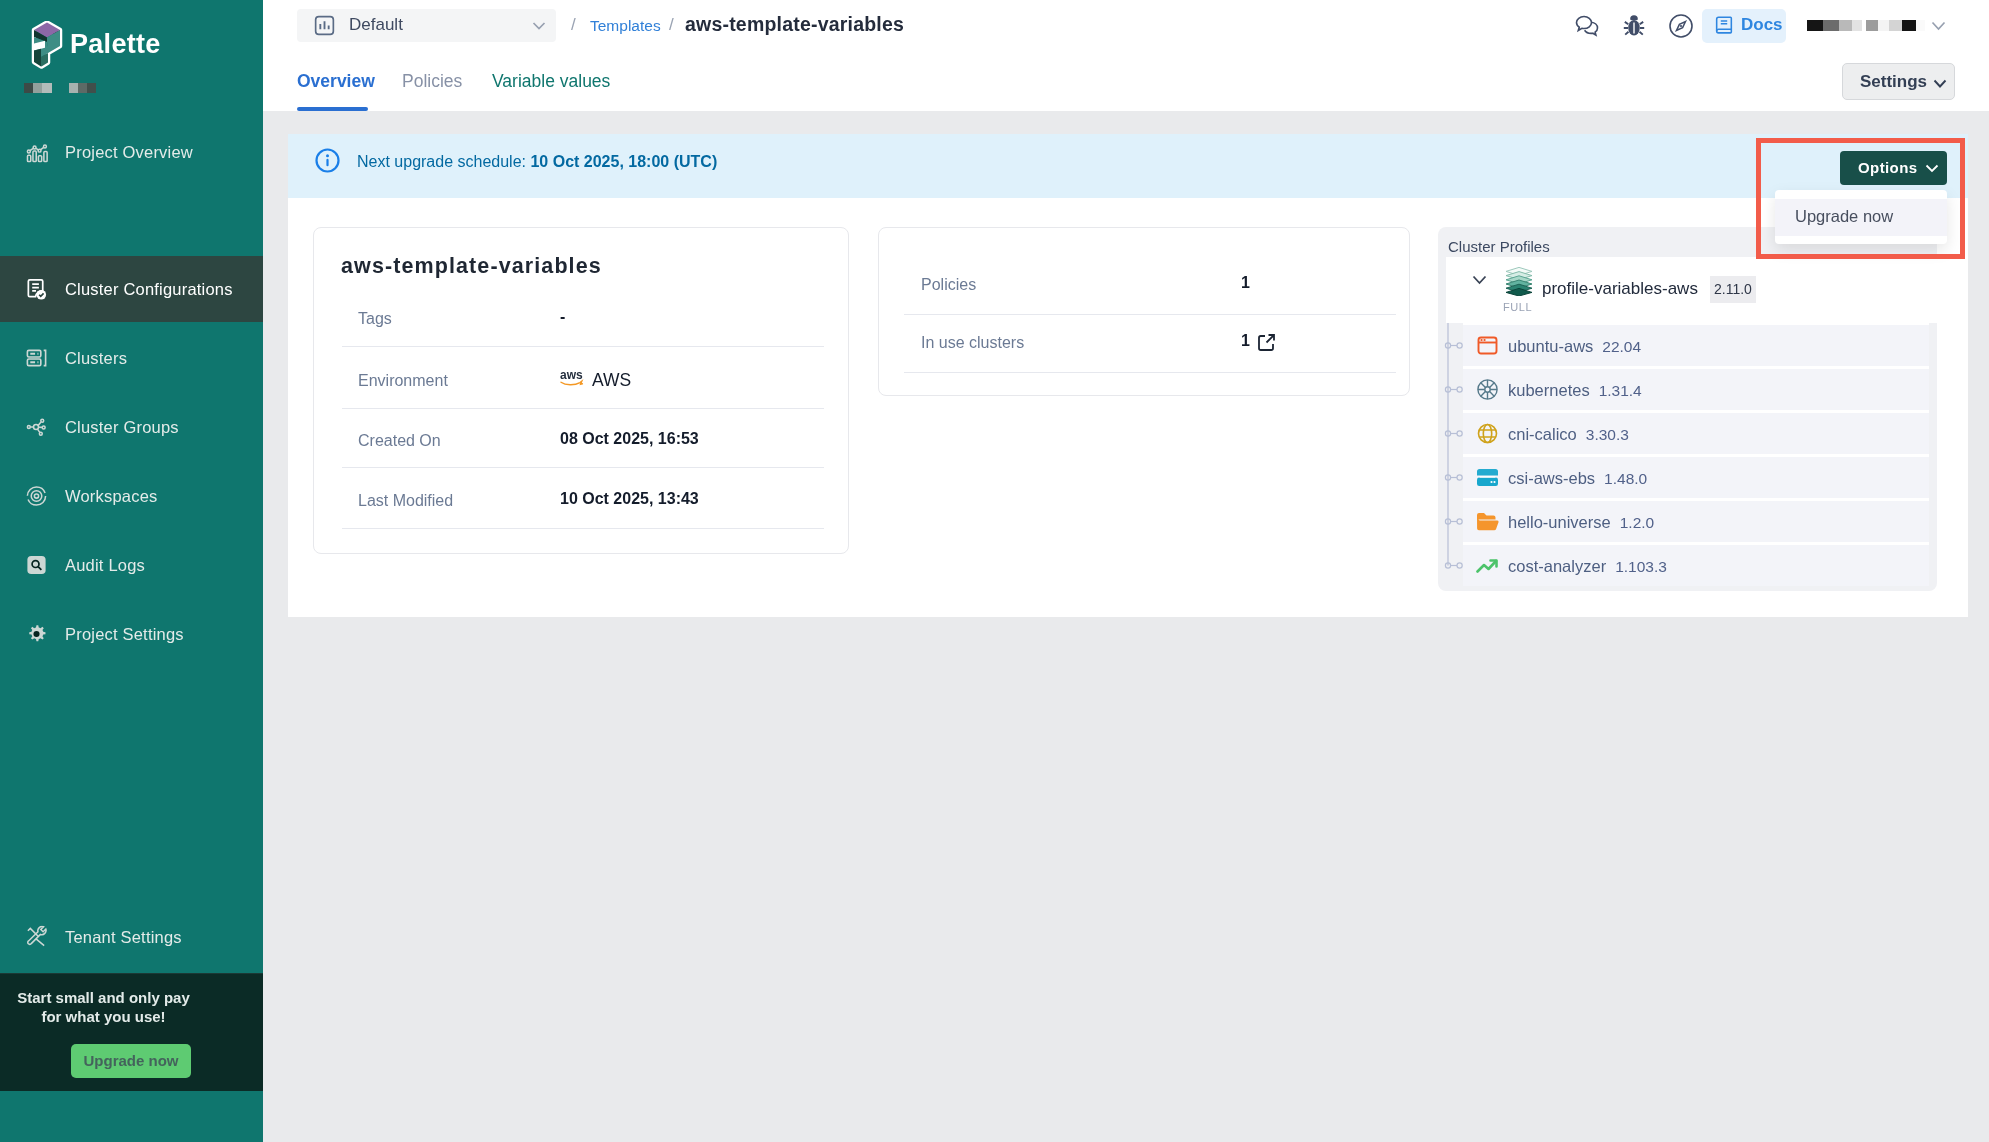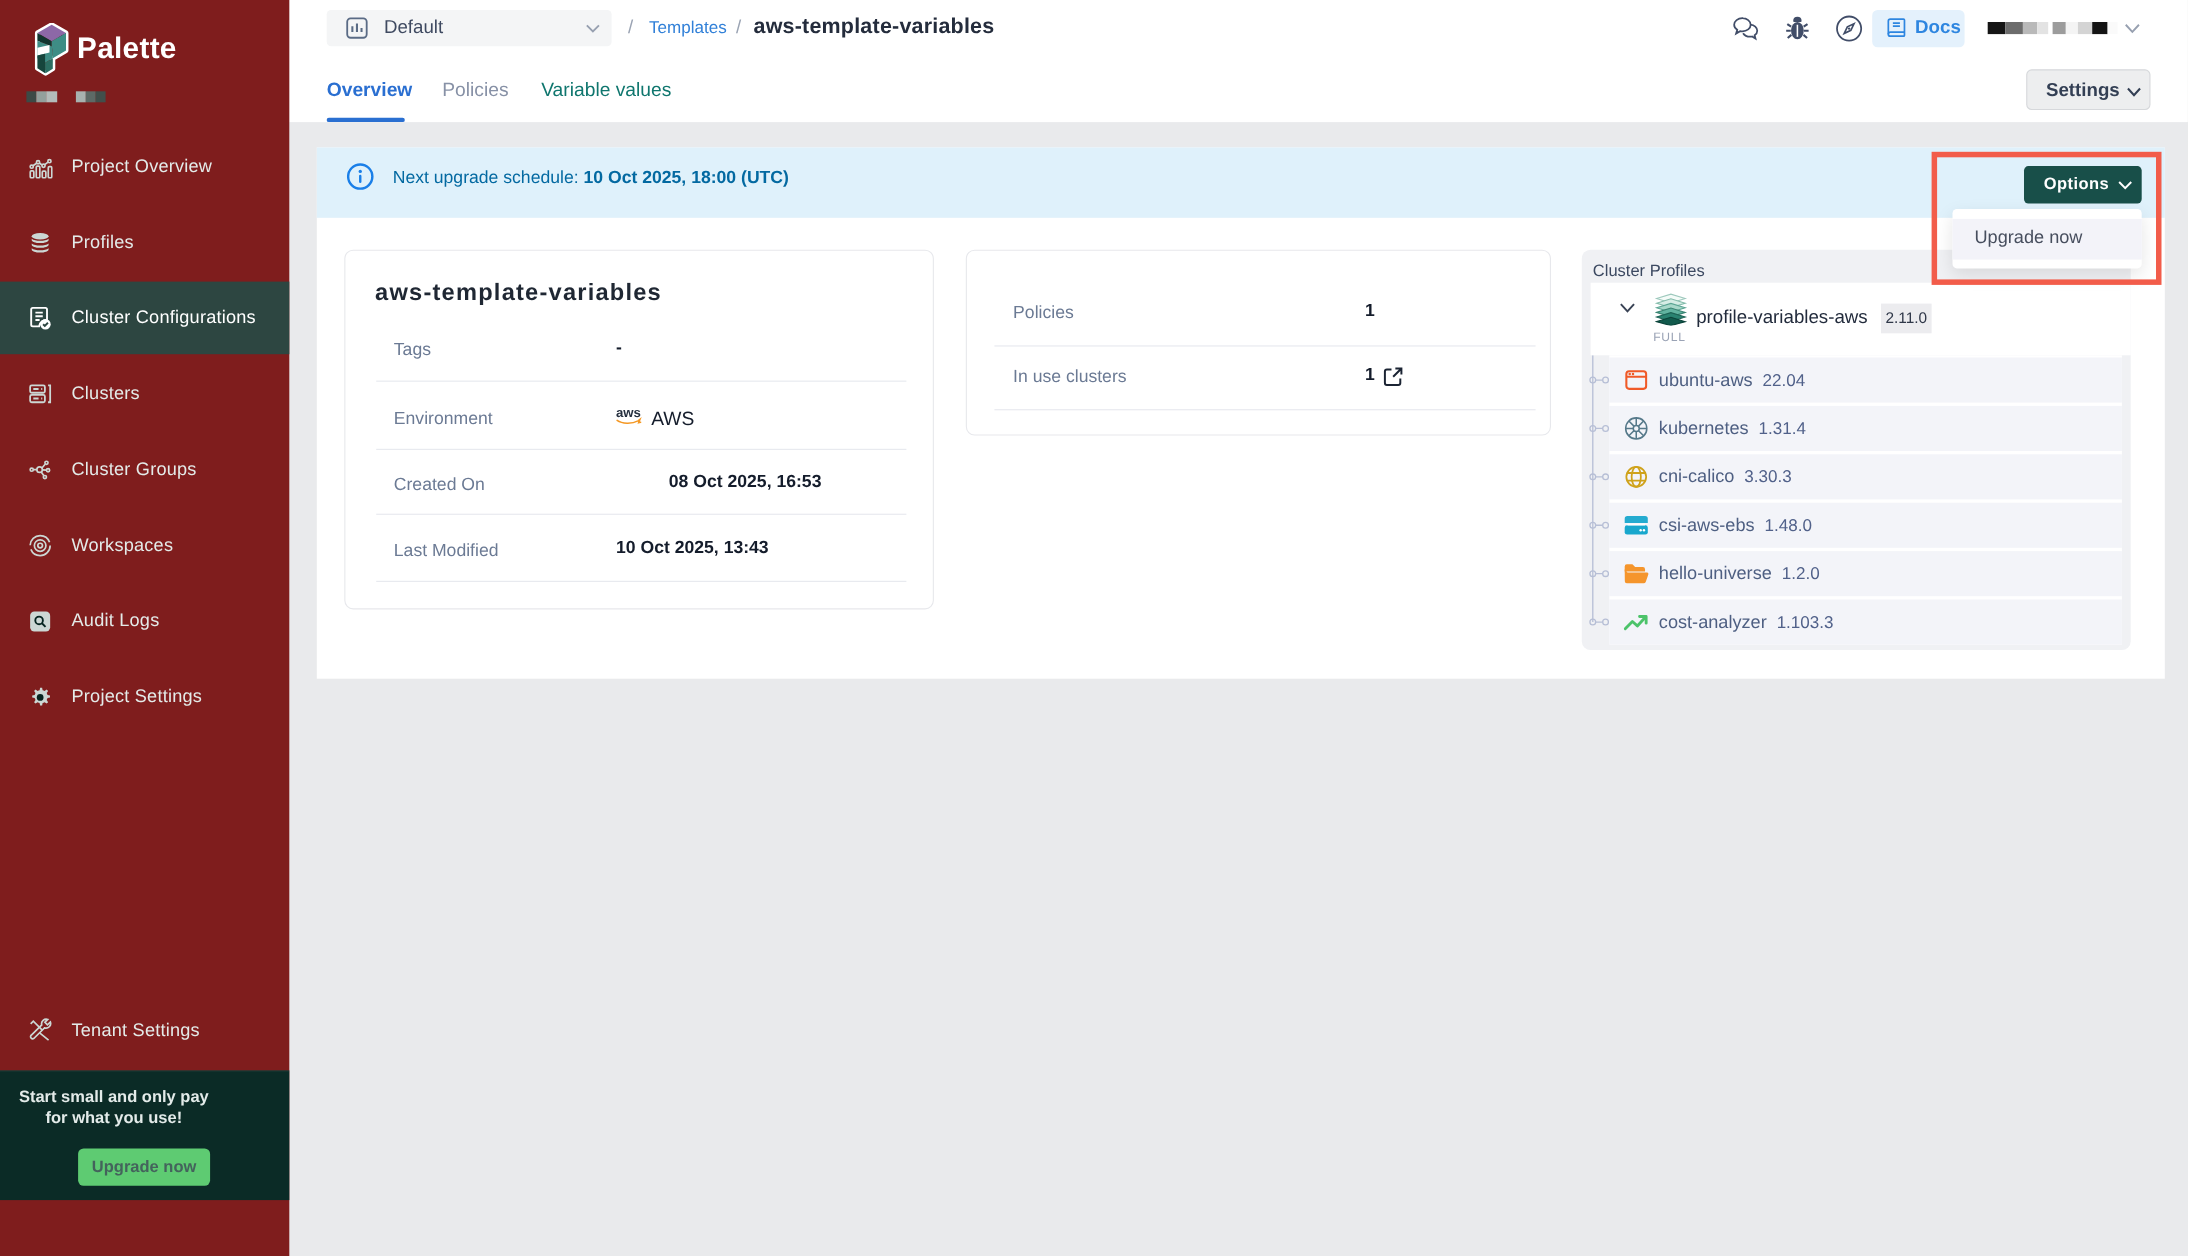--- a/index.html
+++ b/index.html
@@ -1,21 +1,21 @@
 <!DOCTYPE html>
 <html><head>
 <meta charset="utf-8">
 <style>
   * { margin:0; padding:0; box-sizing:border-box; }
   html,body { width:1989px; height:1142px; overflow:hidden; }
   body { font-family:"Liberation Sans", sans-serif; background:#e9eaec; position:relative; }
   .abs { position:absolute; }
 
   
-  #sidebar { position:absolute; left:0; top:0; width:263px; height:1142px; background:#7f1d1d; z-index:5; }
+  #sidebar { position:absolute; left:0; top:0; width:263px; height:1142px; background:#0f766e; z-index:5; }
   .navrow { position:absolute; left:0; width:263px; height:66px; }
   .navrow .nicon { position:absolute; left:25px; top:50%; transform:translateY(-50%); width:23px; height:23px; }
   .navrow .nlabel { position:absolute; left:65px; top:50%; transform:translateY(-50%); font-size:16.5px; font-weight:500; color:#e4ebe9; letter-spacing:.2px; white-space:nowrap; }
   .navrow.active { background:#2d4641; }
 
   
   #topbar { position:absolute; left:263px; top:0; width:1726px; height:111px; background:#fff; }
 
   
   #wrapper { position:absolute; left:288px; top:134px; width:1680px; height:483px; background:#fff; }
@@ -63,29 +63,20 @@
         <rect x="14" y="15.8" width="3.4" height="6.2" rx="1"></rect>
         <rect x="19.7" y="11.5" width="3.4" height="10.5" rx="1"></rect>
         <path d="M5.2 10.6 L8.6 8.2 M11.5 8.3 L13.8 9.9 M16.4 9.6 L19.5 7.2"></path>
         <circle cx="4" cy="11.5" r="1.5"></circle>
         <circle cx="10" cy="7.3" r="1.5"></circle>
         <circle cx="15.2" cy="10.6" r="1.5"></circle>
         <circle cx="20.8" cy="6.3" r="1.5"></circle>
       </svg>
       <div class="nlabel">Project Overview</div>
     </div>
-    <div class="navrow" style="top:188px;">
-      <svg class="nicon" viewBox="0 0 24 24" fill="#ccd7d4">
-        <ellipse cx="12" cy="5.5" rx="8" ry="3"></ellipse>
-        <path d="M4 9 c0 1.65 3.6 3 8 3 s8 -1.35 8 -3 v-1.2 c-1.6 1.3-4.5 2-8 2 s-6.4-.7-8-2 Z"></path>
-        <path d="M4 13.5 c0 1.65 3.6 3 8 3 s8 -1.35 8 -3 v-1.2 c-1.6 1.3-4.5 2-8 2 s-6.4-.7-8-2 Z"></path>
-        <path d="M4 18 c0 1.65 3.6 3 8 3 s8 -1.35 8 -3 v-1.2 c-1.6 1.3-4.5 2-8 2 s-6.4-.7-8-2 Z"></path>
-      </svg>
-      <div class="nlabel">Profiles</div>
-    </div>
     <div class="navrow active" style="top:256px;">
       <svg class="nicon" viewBox="0 0 24 24">
         <path d="M5 2.5 h12 a1.5 1.5 0 0 1 1.5 1.5 v10 a7 7 0 0 0 -7.5 6 l-6 0 a1.5 1.5 0 0 1 -1.5 -1.5 v-14.5 a1.5 1.5 0 0 1 1.5 -1.5 Z" fill="none" stroke="#ffffff" stroke-width="1.8"></path>
         <path d="M7.5 7 h7 M7.5 10.5 h7 M7.5 14 h4" stroke="#ffffff" stroke-width="1.8" fill="none"></path>
         <circle cx="17" cy="18" r="5" fill="#ffffff"></circle>
         <path d="M14.8 18 l1.6 1.6 l3 -3" stroke="#2d4641" stroke-width="1.8" fill="none"></path>
       </svg>
       <div class="nlabel" style="color:#fff;">Cluster Configurations</div>
     </div>
     <div class="navrow" style="top:325px;">
@@ -230,21 +221,21 @@
       <div class="val" style="left:246px;top:80px;">-</div>
       <div class="divider" style="left:28px;top:118px;width:482px;"></div>
       <div class="lbl" style="left:44px;top:144px;">Environment</div>
       <svg class="abs" style="left:245px;top:139px;" width="27" height="20" viewBox="0 0 27 20">
         <text x="1" y="12" font-family="Liberation Sans, sans-serif" font-size="12" font-weight="700" fill="#252f3e">aws</text>
         <path d="M2 15.2 c4.5 3.2 13.5 3.4 19 .4 l1.8 -1.4 -1.2 3 1.8 -.4" stroke="#f49824" stroke-width="1.4" fill="none" stroke-linecap="round"></path>
       </svg>
       <div class="val" style="left:278px;top:142px;font-weight:500;font-size:17.5px;">AWS</div>
       <div class="divider" style="left:28px;top:180px;width:482px;"></div>
       <div class="lbl" style="left:44px;top:204px;">Created On</div>
-      <div class="val" style="left:246px;top:202px;margin-left:48px;">08 Oct 2025, 16:53</div>
+      <div class="val" style="left:246px;top:202px;">08 Oct 2025, 16:53</div>
       <div class="divider" style="left:28px;top:239px;width:482px;"></div>
       <div class="lbl" style="left:44px;top:264px;">Last Modified</div>
       <div class="val" style="left:246px;top:262px;">10 Oct 2025, 13:43</div>
       <div class="divider" style="left:28px;top:300px;width:482px;"></div>
     </div>
 
     <div class="card" style="left:590px;top:93px;width:532px;height:169px;">
       <div class="lbl" style="left:42px;top:48px;">Policies</div>
       <div class="val" style="left:362px;top:46px;">1</div>
       <div class="divider" style="left:25px;top:86px;width:492px;"></div>

